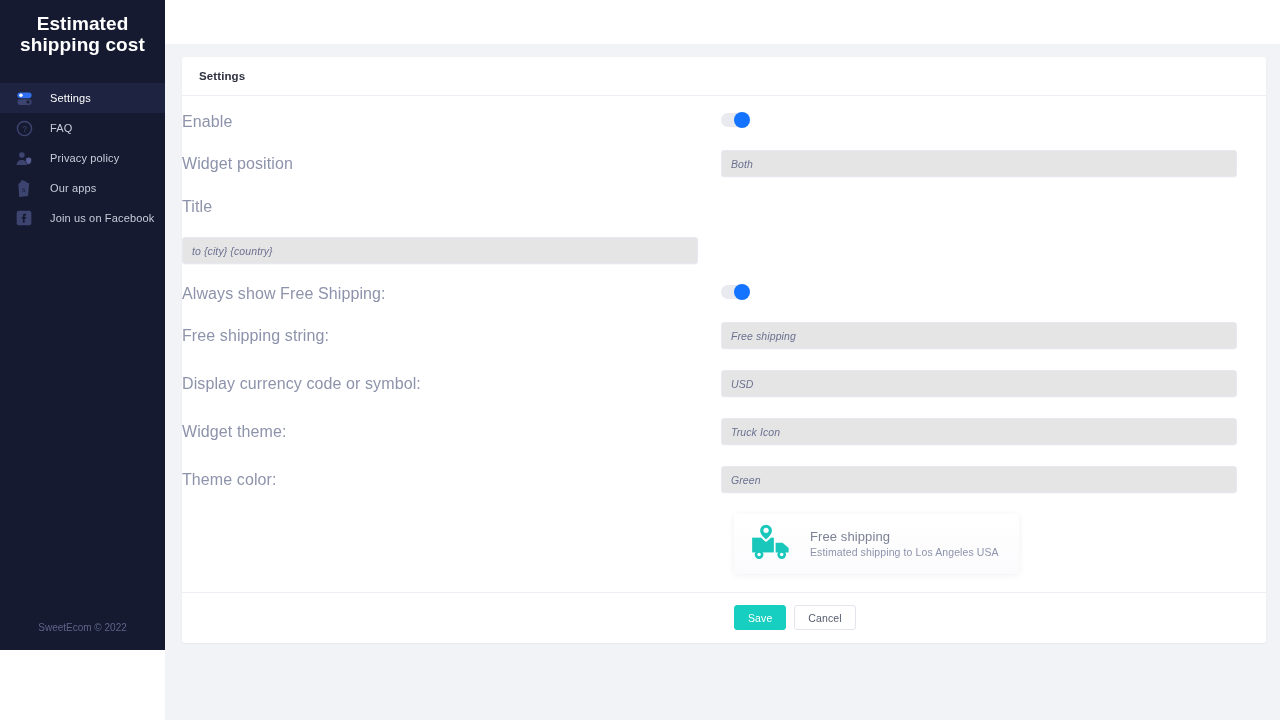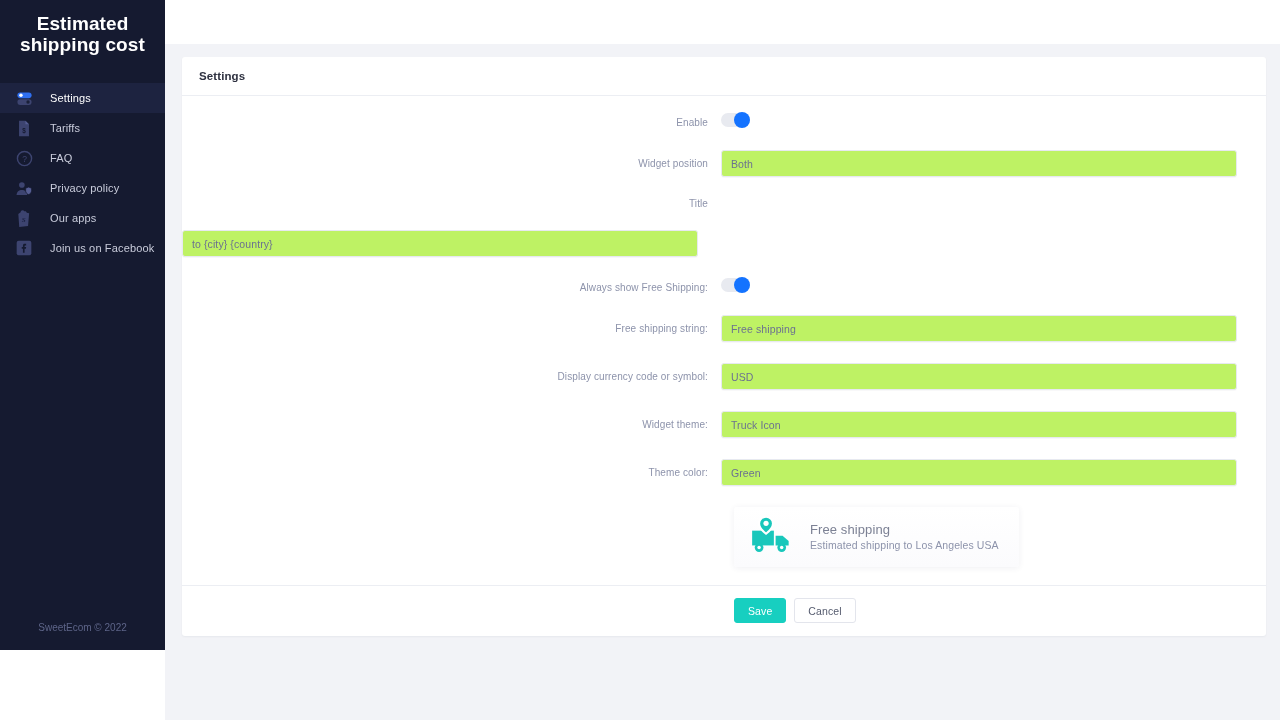--- a/index.html
+++ b/index.html
@@ -98,41 +98,41 @@
   #card-body { padding: 17px 0 6px 0; }
 
   .form-row {
     display: flex;
     align-items: center;
     margin-bottom: 21px;
   }
   .form-row.toggle-row { margin-bottom: 19px; }
   .form-label {
     width: 539px;
-    text-align: right;
     padding-right: 13px;
-    font-size: 10px;
+    font-size: 16px;
     color: #8d93ab;
     letter-spacing: 0.1px;
     white-space: nowrap;
   }
   .form-control { flex: 0 0 auto; }
   .text-input {
     width: 516px;
     height: 27px;
     border: 1px solid #e7e9f0;
     border-radius: 3px;
-    background: #bef264;
+    background: #e5e5e5;
     font-size: 10.5px;
     color: #6b7190;
     padding: 0 9px;
     font-family: "Liberation Sans", sans-serif;
     letter-spacing: 0.1px;
     outline: none;
     box-shadow: 0 1px 1px rgba(30,35,70,0.03);
+    font-style: italic;
   }
   .toggle {
     width: 29px; height: 14px;
     border-radius: 8px;
     background: #e8eaf0;
     position: relative;
     cursor: pointer;
     display: inline-block;
   }
   .toggle .knob {
@@ -219,30 +219,20 @@
           <svg width="17" height="17" viewBox="0 0 24 24">
             <rect x="2" y="3.5" width="20" height="8" rx="4" fill="#2f6ff0"></rect>
             <circle cx="7" cy="7.5" r="2.4" fill="#ffffff"></circle>
             <rect x="2" y="13" width="20" height="8" rx="4" fill="#3d4470"></rect>
             <circle cx="17" cy="17" r="2.4" fill="#1a2038"></circle>
           </svg>
         </span>
         <span class="nav-label">Settings</span>
       </div>
 
-      <div class="nav-item">
-        <span class="nav-icon">
-          <svg width="16" height="17" viewBox="0 0 20 24">
-            <path d="M3 1h9l5 5v17H3z" fill="#3d4470"></path>
-            <path d="M12 1l5 5h-5z" fill="#565e93"></path>
-            <text x="10" y="18" font-size="9" fill="#151a30" text-anchor="middle" font-family="Liberation Sans, sans-serif" font-weight="bold">$</text>
-          </svg>
-        </span>
-        <span class="nav-label">Tariffs</span>
-      </div>
 
       <div class="nav-item">
         <span class="nav-icon">
           <svg width="17" height="17" viewBox="0 0 24 24">
             <circle cx="12" cy="12" r="10" fill="none" stroke="#3d4470" stroke-width="2"></circle>
             <text x="12" y="16.5" font-size="12" fill="#3d4470" text-anchor="middle" font-family="Liberation Sans, sans-serif">?</text>
           </svg>
         </span>
         <span class="nav-label">FAQ</span>
       </div>

